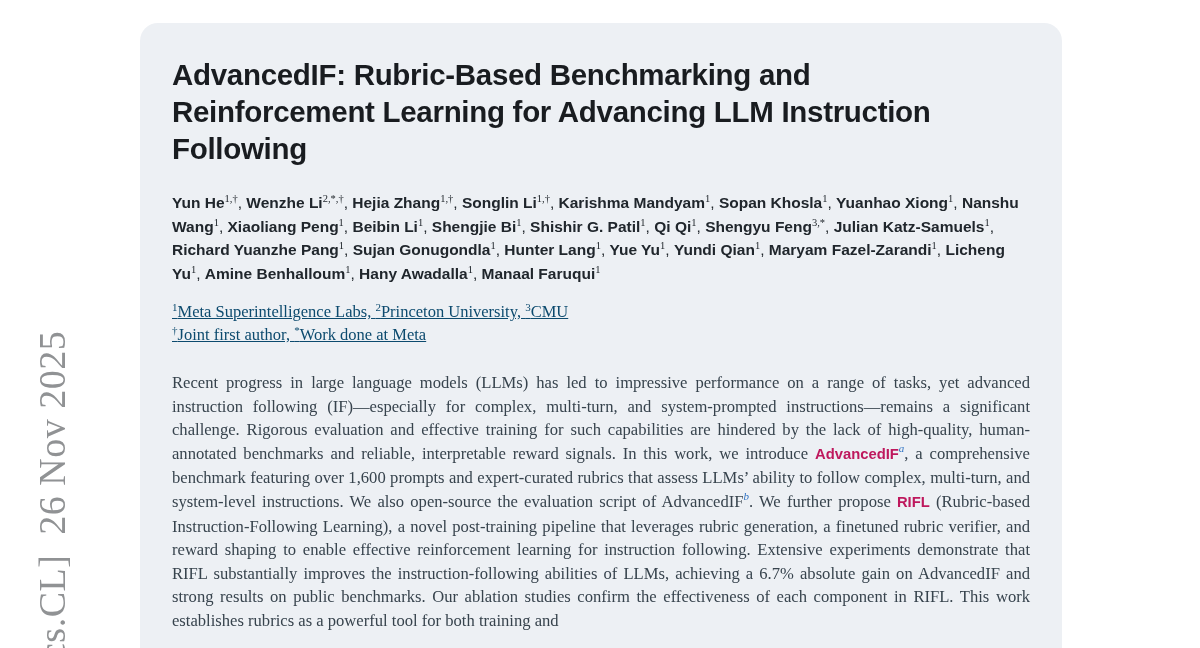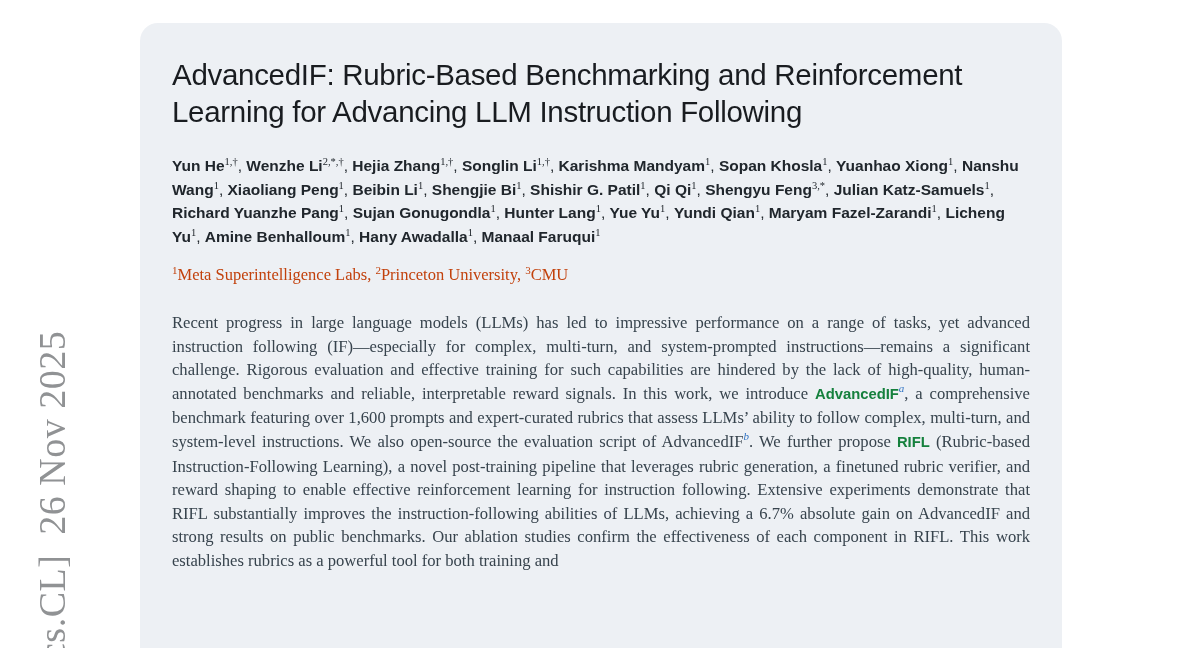--- a/index.html
+++ b/index.html
@@ -29,21 +29,21 @@
     position: absolute;
     left: 140px; top: 23px;
     width: 922px; height: 680px;
     background: #edf0f4;
     border-radius: 18px;
     padding: 33px 32px 0 32px;
   }
 
   .title {
     font-family: "Liberation Sans", sans-serif;
-    font-weight: 400;
+    font-weight: 700;
     font-size: 29.5px;
     line-height: 37px;
     letter-spacing: -0.3px;
     color: #191c20;
     max-width: 830px;
   }
 
   .authors {
     margin-top: 24px;
     font-family: "Liberation Sans", sans-serif;
@@ -58,41 +58,42 @@
     font-weight: 400;
     font-size: 10.5px;
     vertical-align: super;
     line-height: 0;
   }
 
   .affils {
     font-family: "Liberation Serif", serif;
     font-size: 16.5px;
     line-height: 23px;
-    color: #c2410c;
+    color: #0c4a6e;
     max-width: 858px;
+    text-decoration: underline;
   }
   .affils.first { margin-top: 15px; }
   .affils sup { font-size: 11px; vertical-align: super; line-height: 0; }
 
   .abstract {
     margin-top: 25px;
     font-family: "Liberation Serif", serif;
     font-size: 16.6px;
     line-height: 23.6px;
     color: #37434d;
     text-align: justify;
     text-justify: inter-word;
     max-width: 858px;
   }
   .abstract .boldsans {
     font-family: "Liberation Sans", sans-serif;
     font-weight: 700;
     font-size: 14.8px;
-    color: #15803d;
+    color: #be185d;
     margin-top: 28px;
   }
   .abstract sup.suplink {
     font-style: italic;
     font-size: 11px;
     vertical-align: super;
     line-height: 0;
     color: #3174c4;
     cursor: pointer;
   }
@@ -105,17 +106,18 @@
   <div class="watermark">cs.CL]  26 Nov 2025</div>
 
   <div class="card">
 
     <h1 class="title">AdvancedIF: Rubric-Based Benchmarking and Reinforcement Learning for Advancing LLM Instruction Following</h1>
 
     <p class="authors"><span><b>Yun He</b><sup>1,†</sup></span>, <span><b>Wenzhe Li</b><sup>2,*,†</sup></span>, <span><b>Hejia Zhang</b><sup>1,†</sup></span>, <span><b>Songlin Li</b><sup>1,†</sup></span>, <span><b>Karishma Mandyam</b><sup>1</sup></span>, <span><b>Sopan Khosla</b><sup>1</sup></span>, <span><b>Yuanhao Xiong</b><sup>1</sup></span>, <span><b>Nanshu Wang</b><sup>1</sup></span>, <span><b>Xiaoliang Peng</b><sup>1</sup></span>, <span><b>Beibin Li</b><sup>1</sup></span>, <span><b>Shengjie Bi</b><sup>1</sup></span>, <span><b>Shishir G. Patil</b><sup>1</sup></span>, <span><b>Qi Qi</b><sup>1</sup></span>, <span><b>Shengyu Feng</b><sup>3,*</sup></span>, <span><b>Julian Katz-Samuels</b><sup>1</sup></span>, <span><b>Richard Yuanzhe Pang</b><sup>1</sup></span>, <span><b>Sujan Gonugondla</b><sup>1</sup></span>, <span><b>Hunter Lang</b><sup>1</sup></span>, <span><b>Yue Yu</b><sup>1</sup></span>, <span><b>Yundi Qian</b><sup>1</sup></span>, <span><b>Maryam Fazel-Zarandi</b><sup>1</sup></span>, <span><b>Licheng Yu</b><sup>1</sup></span>, <span><b>Amine Benhalloum</b><sup>1</sup></span>, <span><b>Hany Awadalla</b><sup>1</sup></span>, <span><b>Manaal Faruqui</b><sup>1</sup></span></p>
 
     <p class="affils first"><sup>1</sup>Meta Superintelligence Labs, <sup>2</sup>Princeton University, <sup>3</sup>CMU</p>
 
+    <p class="affils"><sup>†</sup>Joint first author, <sup>*</sup>Work done at Meta</p>
 
     <p class="abstract">Recent progress in large language models (LLMs) has led to impressive performance on a range of tasks, yet advanced instruction following (IF)—especially for complex, multi-turn, and system-prompted instructions—remains a significant challenge. Rigorous evaluation and effective training for such capabilities are hindered by the lack of high-quality, human-annotated benchmarks and reliable, interpretable reward signals. In this work, we introduce <span class="boldsans">AdvancedIF</span><sup class="suplink">a</sup>, a comprehensive benchmark featuring over 1,600 prompts and expert-curated rubrics that assess LLMs’ ability to follow complex, multi-turn, and system-level instructions. We also open-source the evaluation script of AdvancedIF<sup class="suplink">b</sup>. We further propose <span class="boldsans">RIFL</span> (Rubric-based Instruction-Following Learning), a novel post-training pipeline that leverages rubric generation, a finetuned rubric verifier, and reward shaping to enable effective reinforcement learning for instruction following. Extensive experiments demonstrate that RIFL substantially improves the instruction-following abilities of LLMs, achieving a 6.7% absolute gain on AdvancedIF and strong results on public benchmarks. Our ablation studies confirm the effectiveness of each component in RIFL. This work establishes rubrics as a powerful tool for both training and</p>
 
   </div>
 </div>
 
 </body></html>

